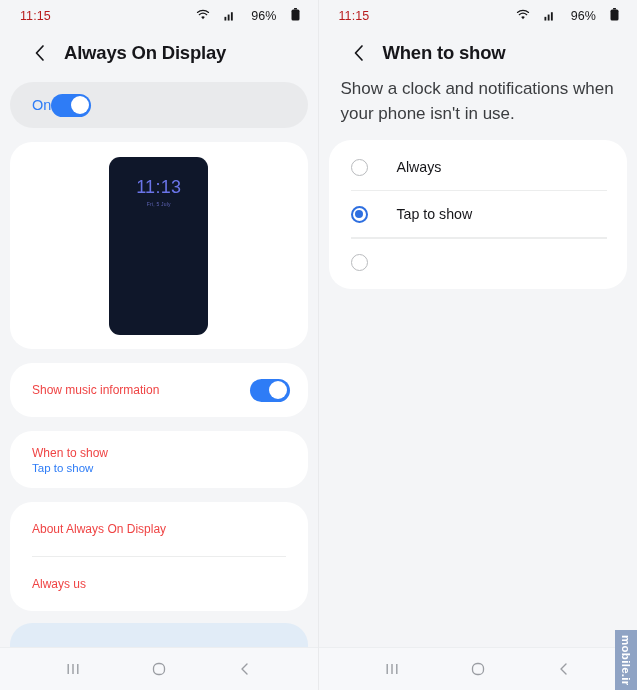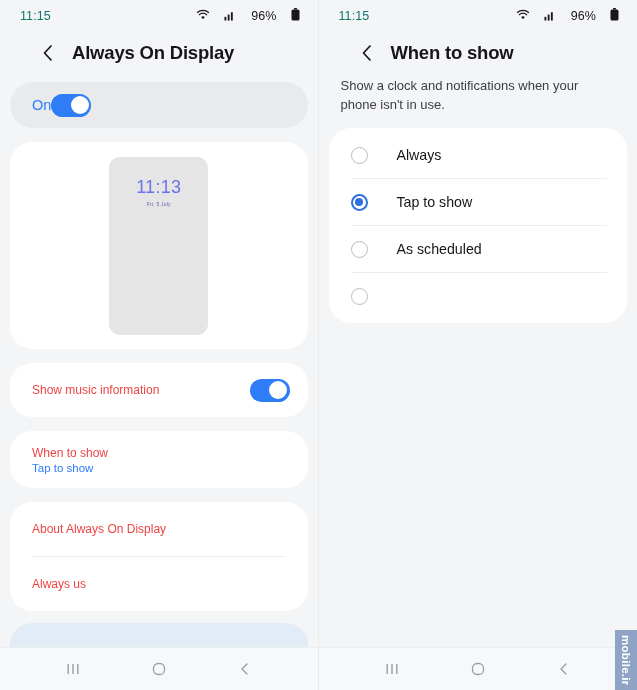--- a/index.html
+++ b/index.html
@@ -17,29 +17,29 @@
     position:relative;
   }
   .screen.left  { border-right:1px solid #e9eaec; }
 
   
   .statusbar {
     height:32px; flex:0 0 32px;
     display:flex; align-items:center; justify-content:space-between;
     padding:0 18px 0 20px;
   }
-  .sb-time { font-size:12.5px; color:#0f766e; letter-spacing:.1px; }
+  .sb-time { font-size:12.5px; color:#b91c1c; letter-spacing:.1px; }
   .sb-right { display:flex; align-items:center; gap:14px; }
   .sb-pct { font-size:12.5px; color:#18181a; letter-spacing:.1px; margin-left:1px;}
   .ico { display:block; }
 
   
   .header {
     display:flex; align-items:center; gap:14px;
-    padding:10px 20px 14px 38px;
+    padding:10px 20px 14px 30px;
     flex:0 0 auto;
   }
   .back { width:20px; height:22px; flex:0 0 20px; cursor:pointer; }
   .title { font-size:18.5px; font-weight:bold; color:#16161a; letter-spacing:-.2px; }
 
   
   .card {
     background:#ffffff;
     border-radius:22px;
     margin:0 10px;
@@ -68,21 +68,21 @@
   }
 
   
   .preview-card {
     margin:14px 10px 0 10px;
     height:225px;
     display:flex; align-items:center; justify-content:center;
   }
   .phone {
     width:99px; height:178px;
-    background:#e5e5e5; border-radius:11px;
+    background:#0f172a; border-radius:11px;
     position:relative; overflow:hidden;
   }
   .phone-clock {
     position:absolute; left:0; right:0; top:20px;
     text-align:center;
   }
   .phone-time {
     font-size:18px; color:#6a74e8; letter-spacing:.3px;
     font-family:"Liberation Sans", sans-serif;
   }
@@ -109,21 +109,21 @@
   .peek {
     margin:12px 10px 0 10px;
     height:26px;
     border-radius:22px 22px 0 0;
     background:#e1ecf7;
   }
 
   
   .desc {
     padding:0 20px 0 22px;
-    font-size:13px; line-height:1.48; color:#3b3d40;
+    font-size:17px; line-height:1.48; color:#3b3d40;
     margin-top:-2px; margin-bottom:14px;
   }
 
   
   .radio-card { padding:4px 0; }
   .radio-row {
     display:flex; align-items:center; gap:29px;
     padding:0 20px 0 22px;
     height:46px;
     cursor:pointer;
@@ -326,24 +326,20 @@
       <div class="radio-row">
         <span class="radio"></span>
         <span class="radio-label">Always</span>
       </div>
       <div class="radio-div"></div>
       <div class="radio-row">
         <span class="radio sel"></span>
         <span class="radio-label">Tap to show</span>
       </div>
       <div class="radio-div"></div>
-      <div class="radio-row">
-        <span class="radio"></span>
-        <span class="radio-label">As scheduled</span>
-      </div>
       <div class="radio-div"></div>
       <div class="radio-row">
         <span class="radio"></span>
       </div>
     </div>
 
     <div class="spacer"></div>
 
     <div class="navbar">
       <span class="nav-btn">

